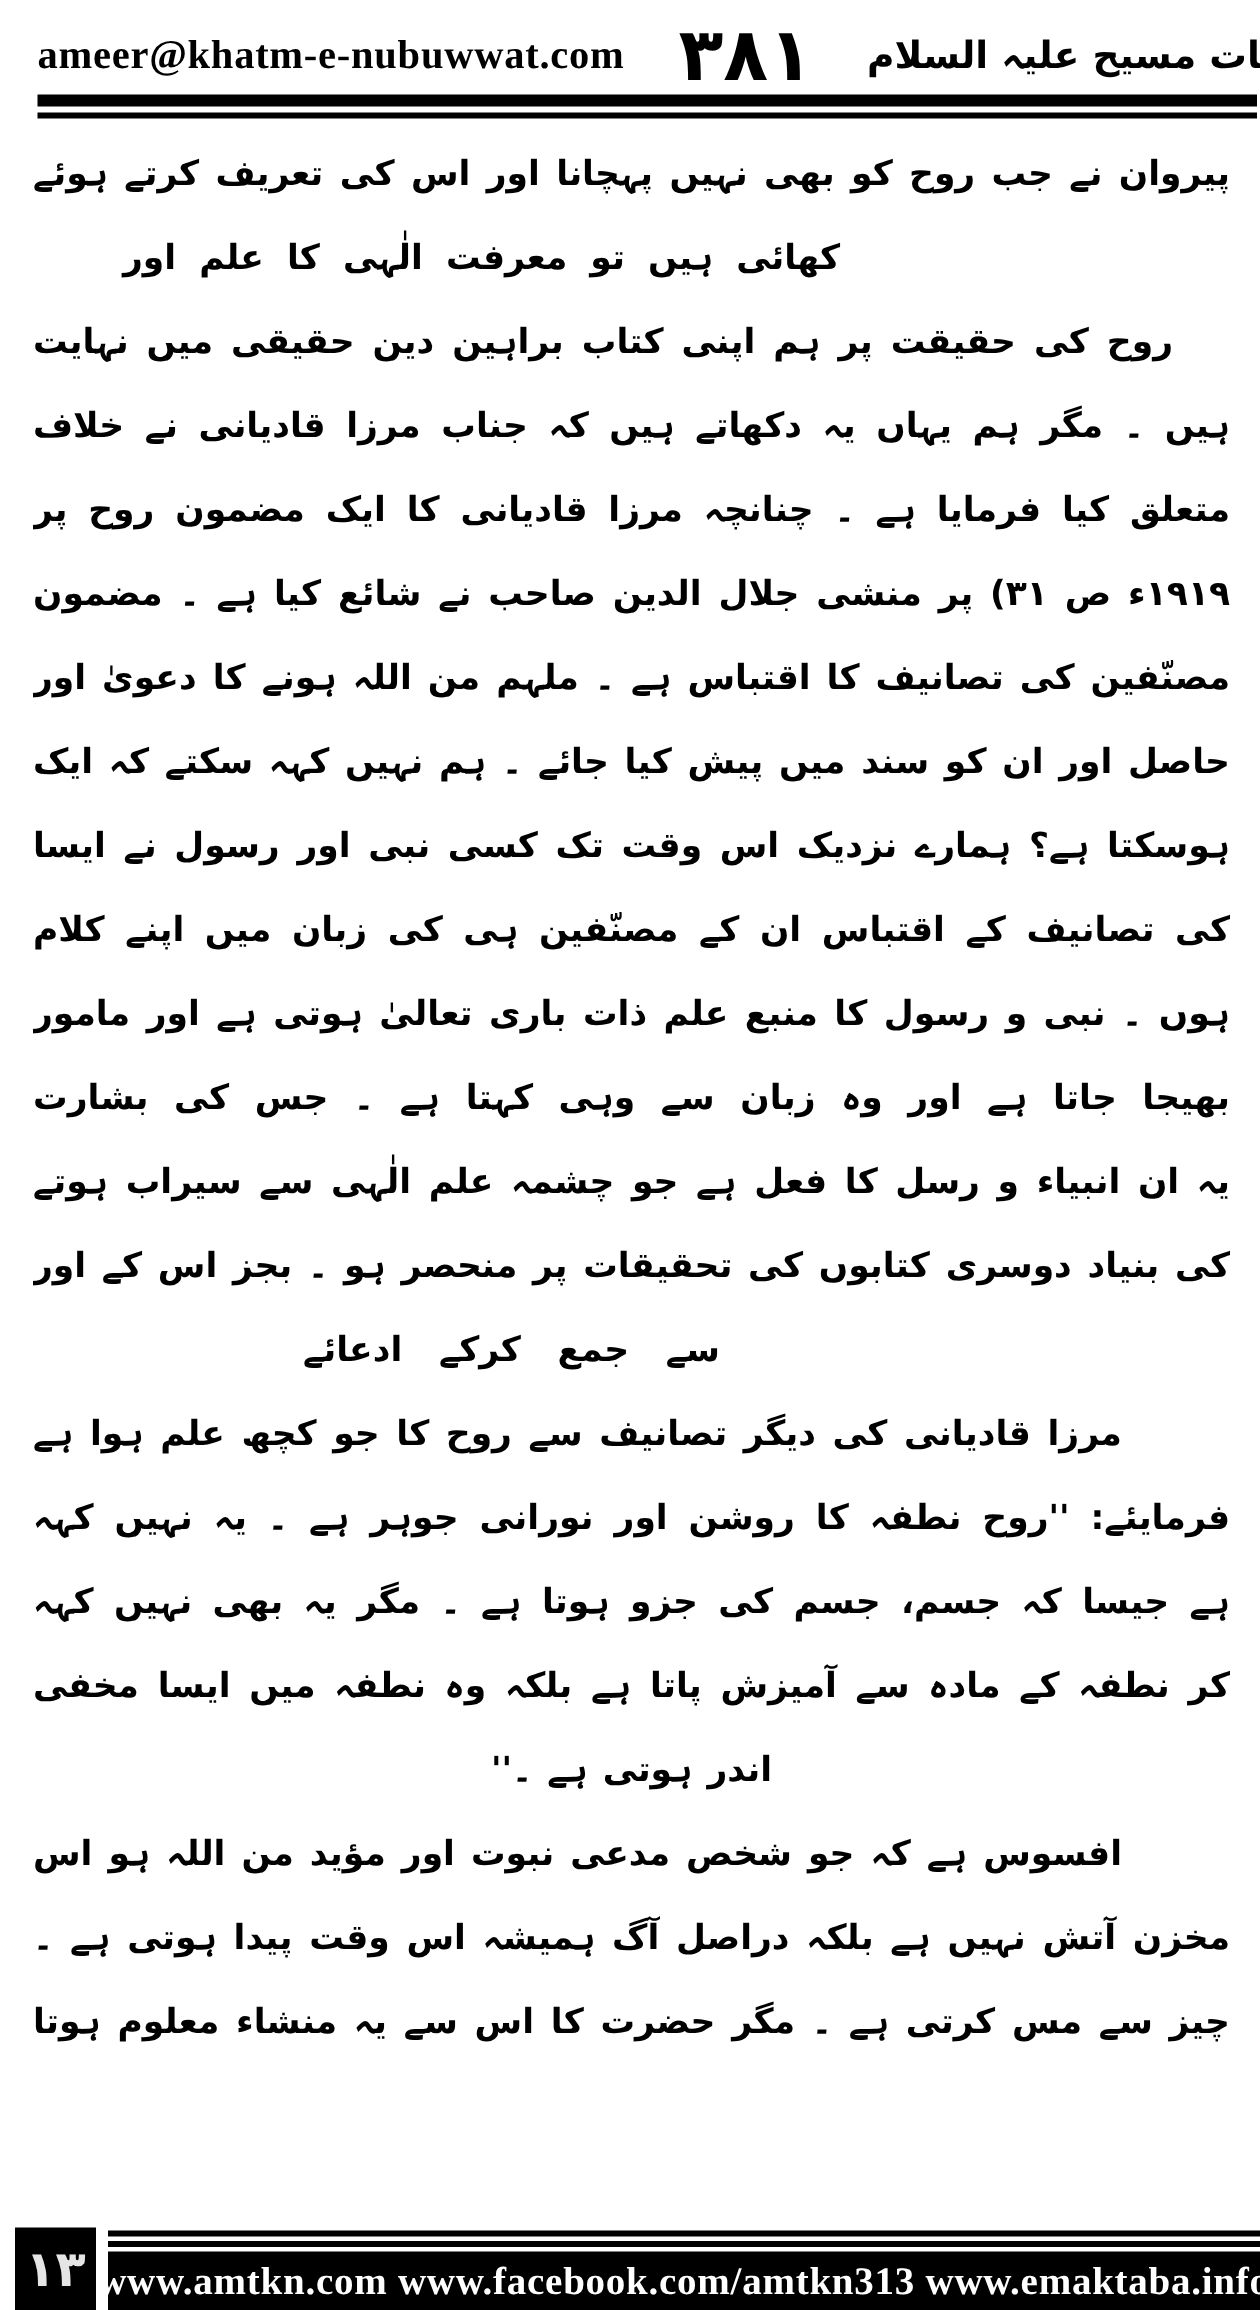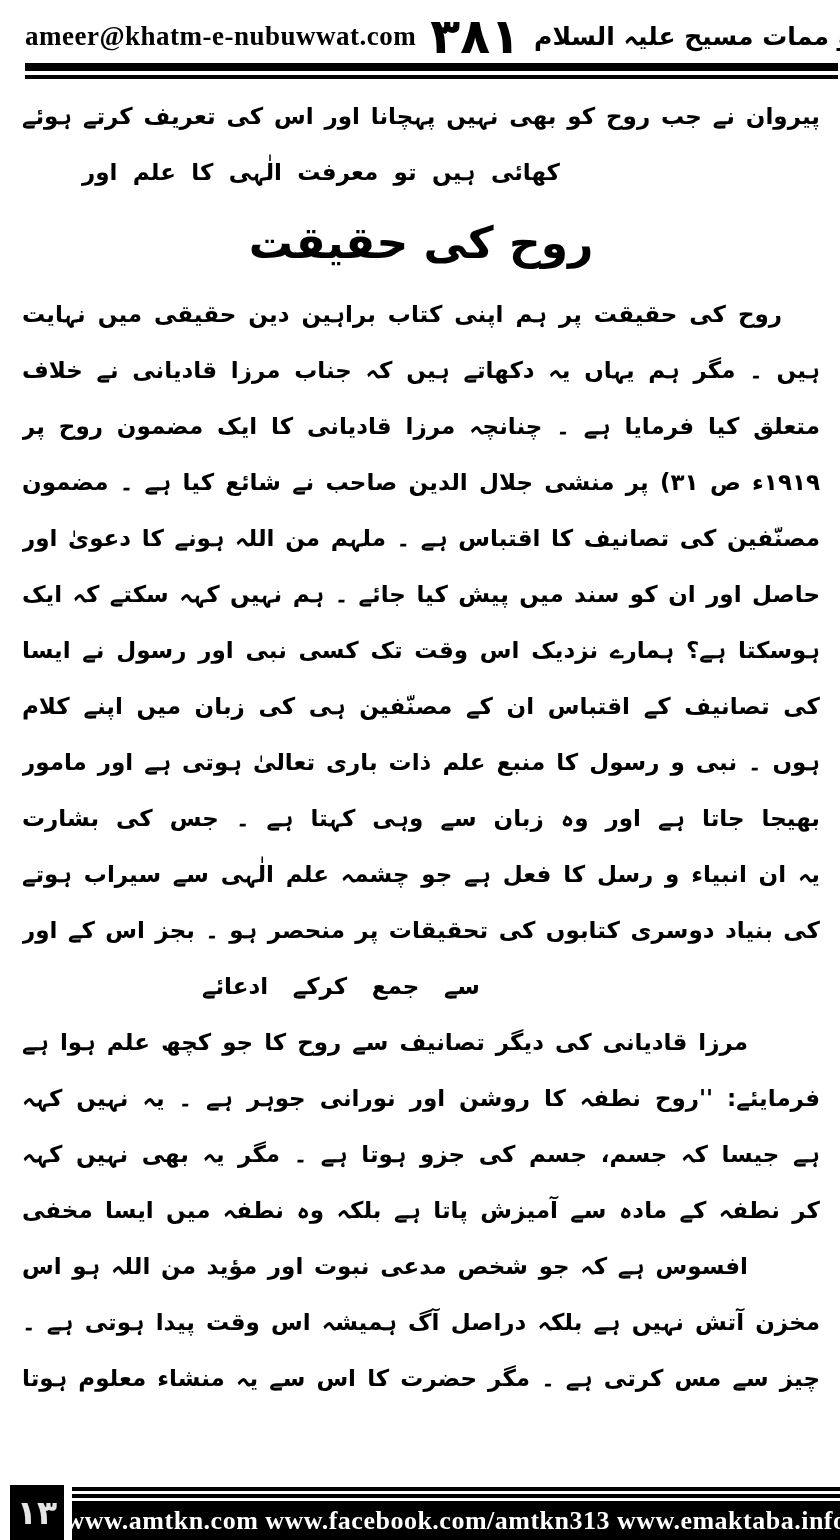--- a/index.html
+++ b/index.html
@@ -4,21 +4,21 @@
 <style>
   html,body{margin:0;padding:0;background:#e8e8e8;}
   .page{
     position:relative;width:840px;height:1540px;background:#ffffff;
     margin:0 auto;overflow:hidden;color:#000;
     font-family:"DejaVu Sans",sans-serif;
   }
   
   .hdr{
     position:absolute;top:10px;left:25px;right:12px;height:52px;
-    display:flex;align-items:center;justify-content:space-between;
+    display:flex;align-items:center;justify-content:space-between;gap:22px;
   }
   .hdr-email{
     font-family:"Liberation Serif",serif;font-weight:bold;font-size:27px;
     letter-spacing:.5px;white-space:nowrap;
   }
   .hdr-pagenum{
     font-weight:bold;font-size:49px;direction:rtl;white-space:nowrap;
     margin:0 14px;
   }
   .hdr-title{
@@ -71,39 +71,39 @@
     <span class="hdr-pagenum">۳۸۱</span>
     <span class="hdr-title">محاسبہ قادیانیت جلد ۱۳/ حیات و ممات مسیح علیہ السلام</span>
   </header>
   <div class="rule-thick"></div>
   <div class="rule-thin"></div>
 
   <main class="body">
     <div class="ln">پیروان نے جب روح کو بھی نہیں پہچانا اور اس کی تعریف کرتے ہوئے قدم قدم پر ٹھوکریں</div>
     <div class="ln end-left">کھائی ہیں تو معرفت الٰہی کا علم اور اس کی تحصیل امر محال معلوم ہوتا ہے ۔</div>
 
-    <h1 class="heading">روح کی حقیقت</h1>
 
     <div class="ln indent-sm">روح کی حقیقت پر ہم اپنی کتاب براہین دین حقیقی میں نہایت مفصّل طور پر لکھ چکے</div>
     <div class="ln">ہیں ۔ مگر ہم یہاں یہ دکھاتے ہیں کہ جناب مرزا قادیانی نے خلاف تعلیم قرآن مجید روح کے</div>
     <div class="ln">متعلق کیا فرمایا ہے ۔ چنانچہ مرزا قادیانی کا ایک مضمون روح پر (تشحیذ الاذہان بابت ماہ جولائی</div>
     <div class="ln">۱۹۱۹ء ص ۳۱) پر منشی جلال الدین صاحب نے شائع کیا ہے ۔ مضمون مذکور کا بہت بڑا حصہ دیگر</div>
     <div class="ln">مصنّفین کی تصانیف کا اقتباس ہے ۔ ملہم من اللہ ہونے کا دعویٰ اور انسانی کتب سے افادہ</div>
     <div class="ln">حاصل اور ان کو سند میں پیش کیا جائے ۔ ہم نہیں کہہ سکتے کہ ایک نبی کا یہ فعل کہاں تک درست</div>
     <div class="ln">ہوسکتا ہے؟ ہمارے نزدیک اس وقت تک کسی نبی اور رسول نے ایسا نہیں کیا کہ دیگر انسانوں</div>
     <div class="ln">کی تصانیف کے اقتباس ان کے مصنّفین ہی کی زبان میں اپنے کلام کی تائید میں پیش کئے</div>
     <div class="ln">ہوں ۔ نبی و رسول کا منبع علم ذات باری تعالیٰ ہوتی ہے اور مامور من اللہ دنیا کو تعلیم کرنے کے</div>
     <div class="ln">بھیجا جاتا ہے اور وہ زبان سے وہی کہتا ہے ۔ جس کی بشارت منجانب اللہ اس کو ہوتی ہے ۔ مگر</div>
     <div class="ln">یہ ان انبیاء و رسل کا فعل ہے جو چشمہ علم الٰہی سے سیراب ہوتے ہیں ۔ لیکن ایک ایسا شخص جس</div>
     <div class="ln">کی بنیاد دوسری کتابوں کی تحقیقات پر منحصر ہو ۔ بجز اس کے اور کیا کرسکتا ہے کہ کچھ ادھر ادھر</div>
     <div class="ln end-left-far">سے جمع کرکے ادعائے باطل کرے؟</div>
     <div class="ln indent">مرزا قادیانی کی دیگر تصانیف سے روح کا جو کچھ علم ہوا ہے اس کے الفاظ ملاحظہ</div>
     <div class="ln">فرمایئے: ''روح نطفہ کا روشن اور نورانی جوہر ہے ۔ یہ نہیں کہہ سکتے کہ وہ نطفہ کی ایک ایسی جزء</div>
     <div class="ln">ہے جیسا کہ جسم، جسم کی جزو ہوتا ہے ۔ مگر یہ بھی نہیں کہہ سکتے کہ وہ باہر سے آتا ہے یا زمین پر گر</div>
     <div class="ln">کر نطفہ کے مادہ سے آمیزش پاتا ہے بلکہ وہ نطفہ میں ایسا مخفی ہوتا ہے ۔ جیسا کہ آگ پتھر کے</div>
+    <div class="ln end-center">اندر ہوتی ہے ۔''</div>
     <div class="ln indent">افسوس ہے کہ جو شخص مدعی نبوت اور مؤید من اللہ ہو اس کو یہ بھی نہ معلوم ہو کہ پتھر</div>
     <div class="ln">مخزن آتش نہیں ہے بلکہ دراصل آگ ہمیشہ اس وقت پیدا ہوتی ہے ۔ جب ایک چیز دوسری</div>
     <div class="ln">چیز سے مس کرتی ہے ۔ مگر حضرت کا اس سے یہ منشاء معلوم ہوتا ہے کہ روح جسم سے پیدا ہوتی</div>
   </main>
 
   <footer>
     <div class="ftr-box">
       <span>۱۳</span>
     </div>
     <div class="ftr-right">

